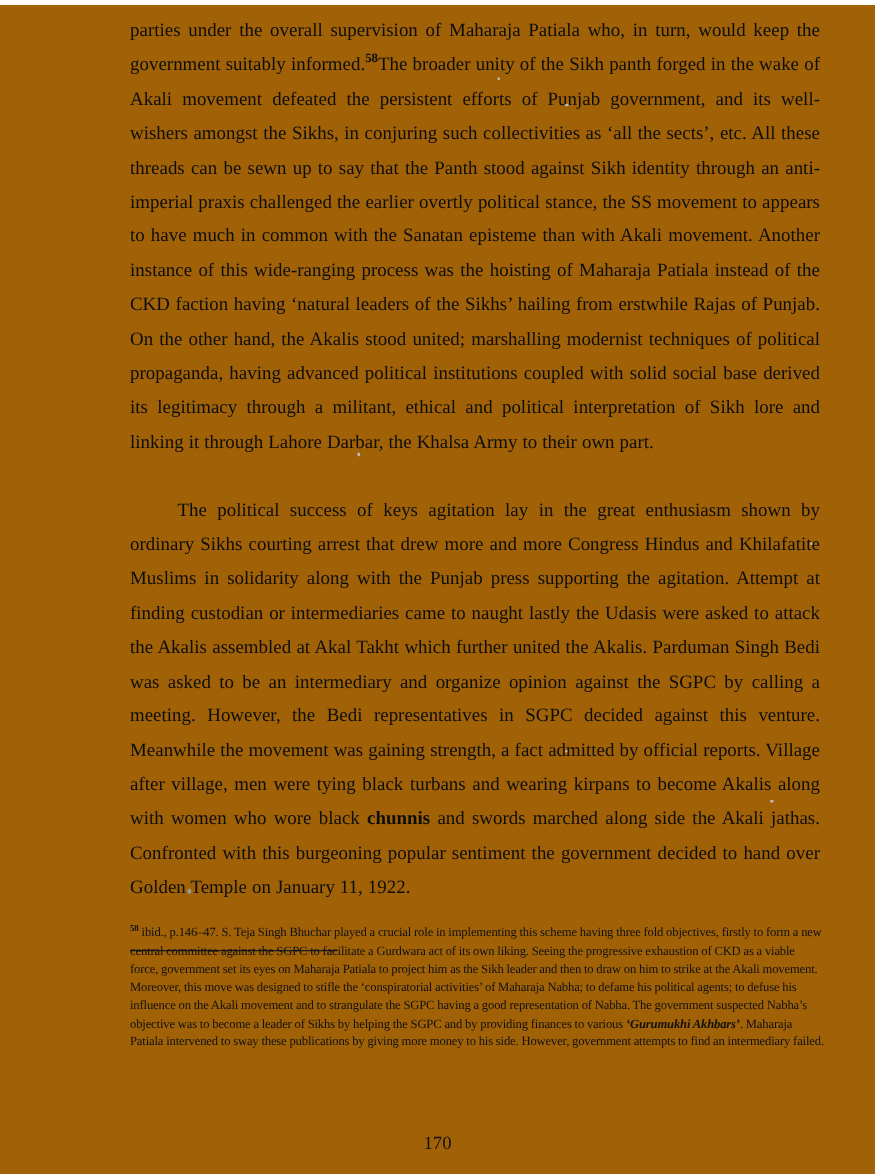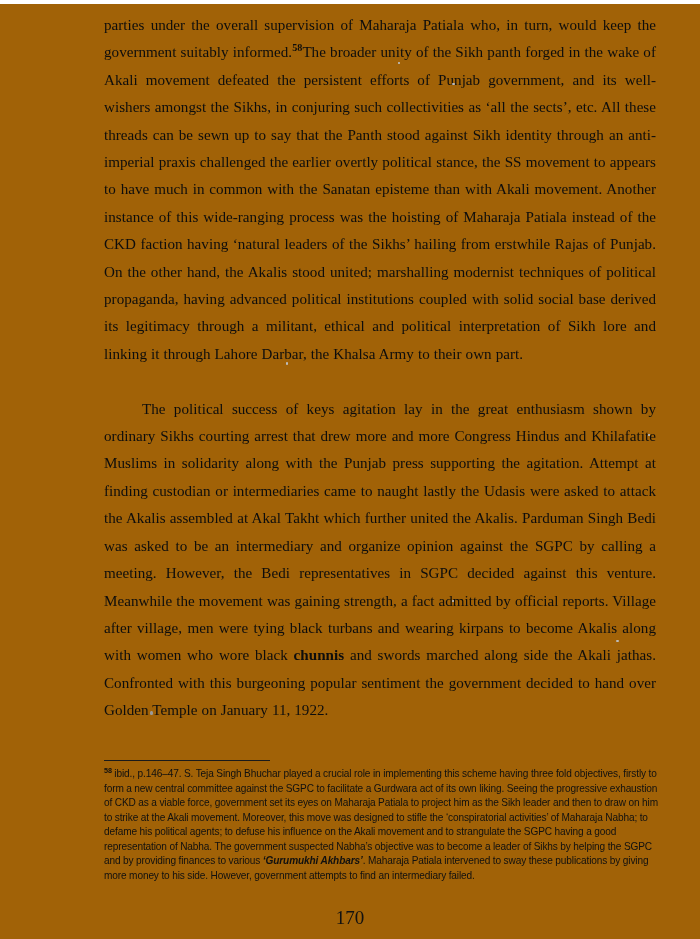--- a/index.html
+++ b/index.html
@@ -69,23 +69,23 @@
     position: absolute;
     left: 104px;
     top: 756px;
     width: 166px;
     height: 1px;
     background: #1a1a1a;
   }
   .fn-block {
     position: absolute;
     left: 104px;
-    top: 763px;
+    top: 736px;
     width: 556px;
-    font-family: Liberation Sans, sans-serif;
+    font-family: Liberation Serif, serif;
     font-size: 10.1px;
     line-height: 14.55px;
     color: #101010;
     text-align: left;
     letter-spacing: -0.12px;
     word-spacing: -0.1px;
   }
   .fn-block p { margin: 0; }
   .fn-num {
     font-size: 7.2px;
@@ -99,21 +99,21 @@
   }
 
   
   .page-number {
     position: absolute;
     left: 0;
     top: 903px;
     width: 700px;
     text-align: center;
     font-family: "Liberation Serif", "DejaVu Serif", serif;
-    font-size: 19px;
+    font-size: 15px;
     color: #111;
   }
 </style>
 </head>
 <body>
 
 <div class="page">
 
   <div class="body-col">
     <p class="body-par">parties under the overall supervision of Maharaja Patiala who, in turn, would keep the government suitably informed.<sup class="fn-ref">58</sup>The broader unity of the Sikh panth forged in the wake of Akali movement defeated the persistent efforts of Punjab government, and its well-wishers amongst the Sikhs, in conjuring such collectivities as ‘all the sects’, etc. All these threads can be sewn up to say that the Panth stood against Sikh identity through an anti-imperial praxis challenged the earlier overtly political stance, the SS movement to appears to have much in common with the Sanatan episteme than with Akali movement. Another instance of this wide-ranging process was the hoisting of Maharaja Patiala instead of the CKD faction having ‘natural leaders of the Sikhs’ hailing from erstwhile Rajas of Punjab. On the other hand, the Akalis stood united; marshalling modernist techniques of political propaganda, having advanced political institutions coupled with solid social base derived its legitimacy through a militant, ethical and political interpretation of Sikh lore and linking it through Lahore Darbar, the Khalsa Army to their own part.</p>

